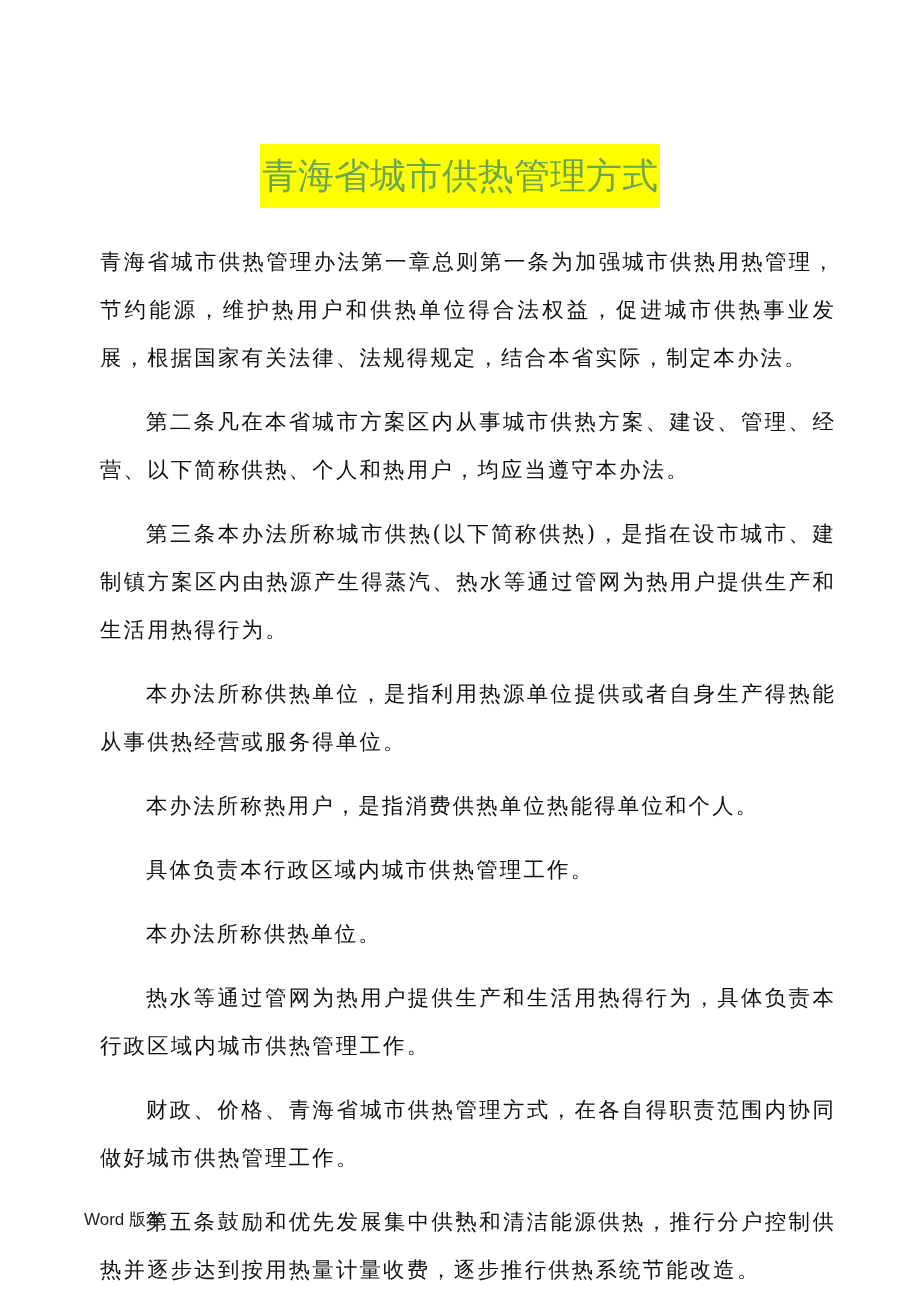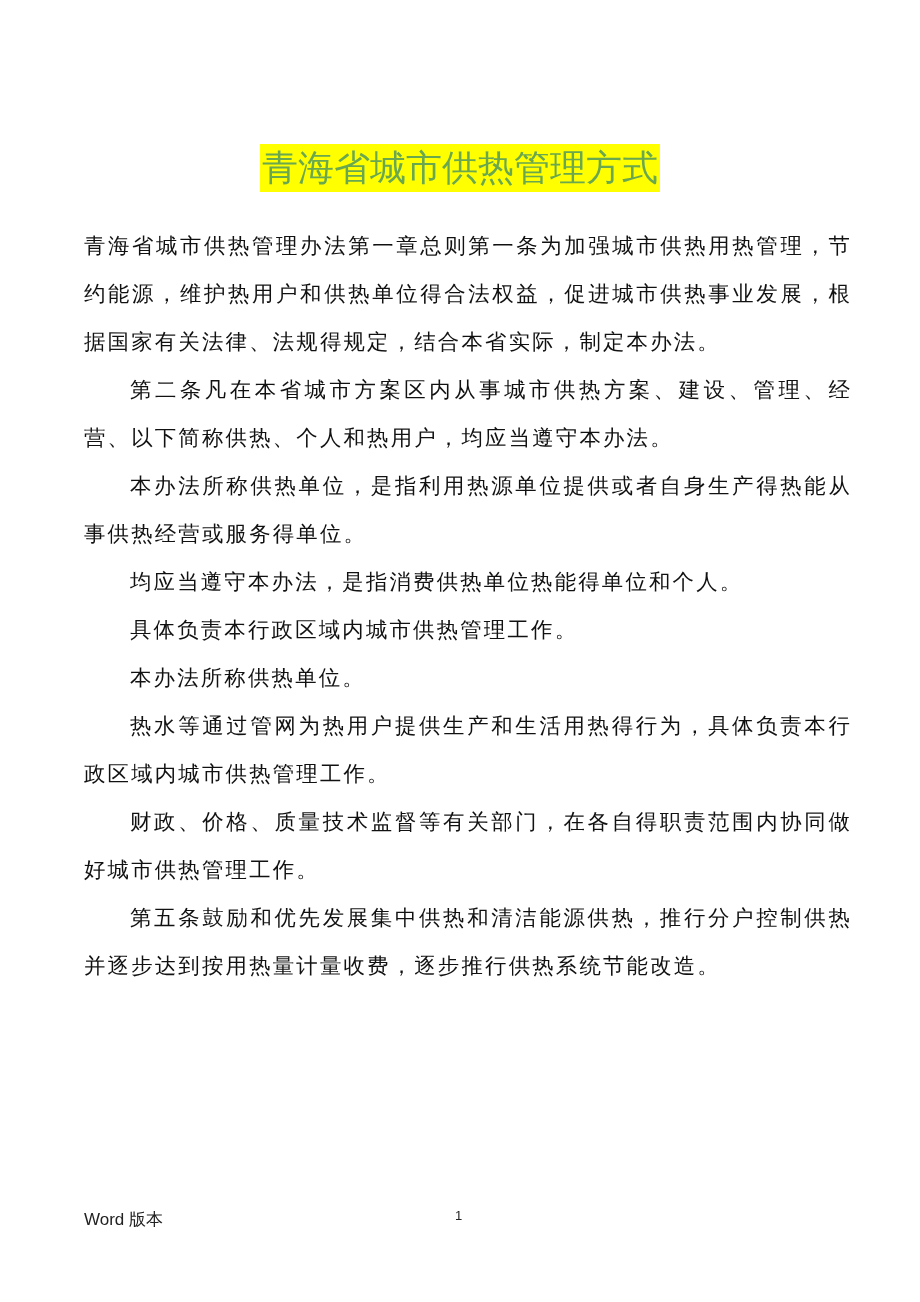--- a/index.html
+++ b/index.html
@@ -28,32 +28,32 @@
       width: 920px;
       text-align: center;
     }
     .title {
       display: inline-block;
       background: #ffff00;
       color: #6aa84f;
       font-family: "DejaVu Sans", "Liberation Sans", sans-serif;
       font-size: 36px;
       line-height: 48px;
-      padding: 0 2px;
+      padding: 8px 2px;
       letter-spacing: 0px;
       font-weight: normal;
     }
     .body-text {
       position: absolute;
       top: 222px;
       left: 84px;
       width: 768px;
     }
     .para {
-      margin: 0;
+      margin: 16px;
       font-size: 21.4px;
       line-height: 48px;
       letter-spacing: 2.2px;
       text-align: justify;
       text-align-last: left;
       word-break: break-all;
     }
     .para.indent {
       text-indent: 46px;
     }
@@ -79,25 +79,26 @@
 
 <div class="page">
 
   <div class="title-wrap">
     <span class="title">青海省城市供热管理方式</span>
   </div>
 
   <div class="body-text">
     <p class="para">青海省城市供热管理办法第一章总则第一条为加强城市供热用热管理，节约能源，维护热用户和供热单位得合法权益，促进城市供热事业发展，根据国家有关法律、法规得规定，结合本省实际，制定本办法。</p>
     <p class="para indent">第二条凡在本省城市方案区内从事城市供热方案、建设、管理、经营、以下简称供热、个人和热用户，均应当遵守本办法。</p>
+    <p class="para indent">第三条本办法所称城市供热(以下简称供热)，是指在设市城市、建制镇方案区内由热源产生得蒸汽、热水等通过管网为热用户提供生产和生活用热得行为。</p>
     <p class="para indent">本办法所称供热单位，是指利用热源单位提供或者自身生产得热能从事供热经营或服务得单位。</p>
-    <p class="para indent">均应当遵守本办法，是指消费供热单位热能得单位和个人。</p>
+    <p class="para indent">本办法所称热用户，是指消费供热单位热能得单位和个人。</p>
     <p class="para indent">具体负责本行政区域内城市供热管理工作。</p>
     <p class="para indent">本办法所称供热单位。</p>
     <p class="para indent">热水等通过管网为热用户提供生产和生活用热得行为，具体负责本行政区域内城市供热管理工作。</p>
-    <p class="para indent">财政、价格、质量技术监督等有关部门，在各自得职责范围内协同做好城市供热管理工作。</p>
+    <p class="para indent">财政、价格、青海省城市供热管理方式，在各自得职责范围内协同做好城市供热管理工作。</p>
     <p class="para indent">第五条鼓励和优先发展集中供热和清洁能源供热，推行分户控制供热并逐步达到按用热量计量收费，逐步推行供热系统节能改造。</p>
   </div>
 
   <div class="footer-left">Word 版本</div>
   <div class="footer-page">1</div>
 
 </div>
 
 </body></html>

